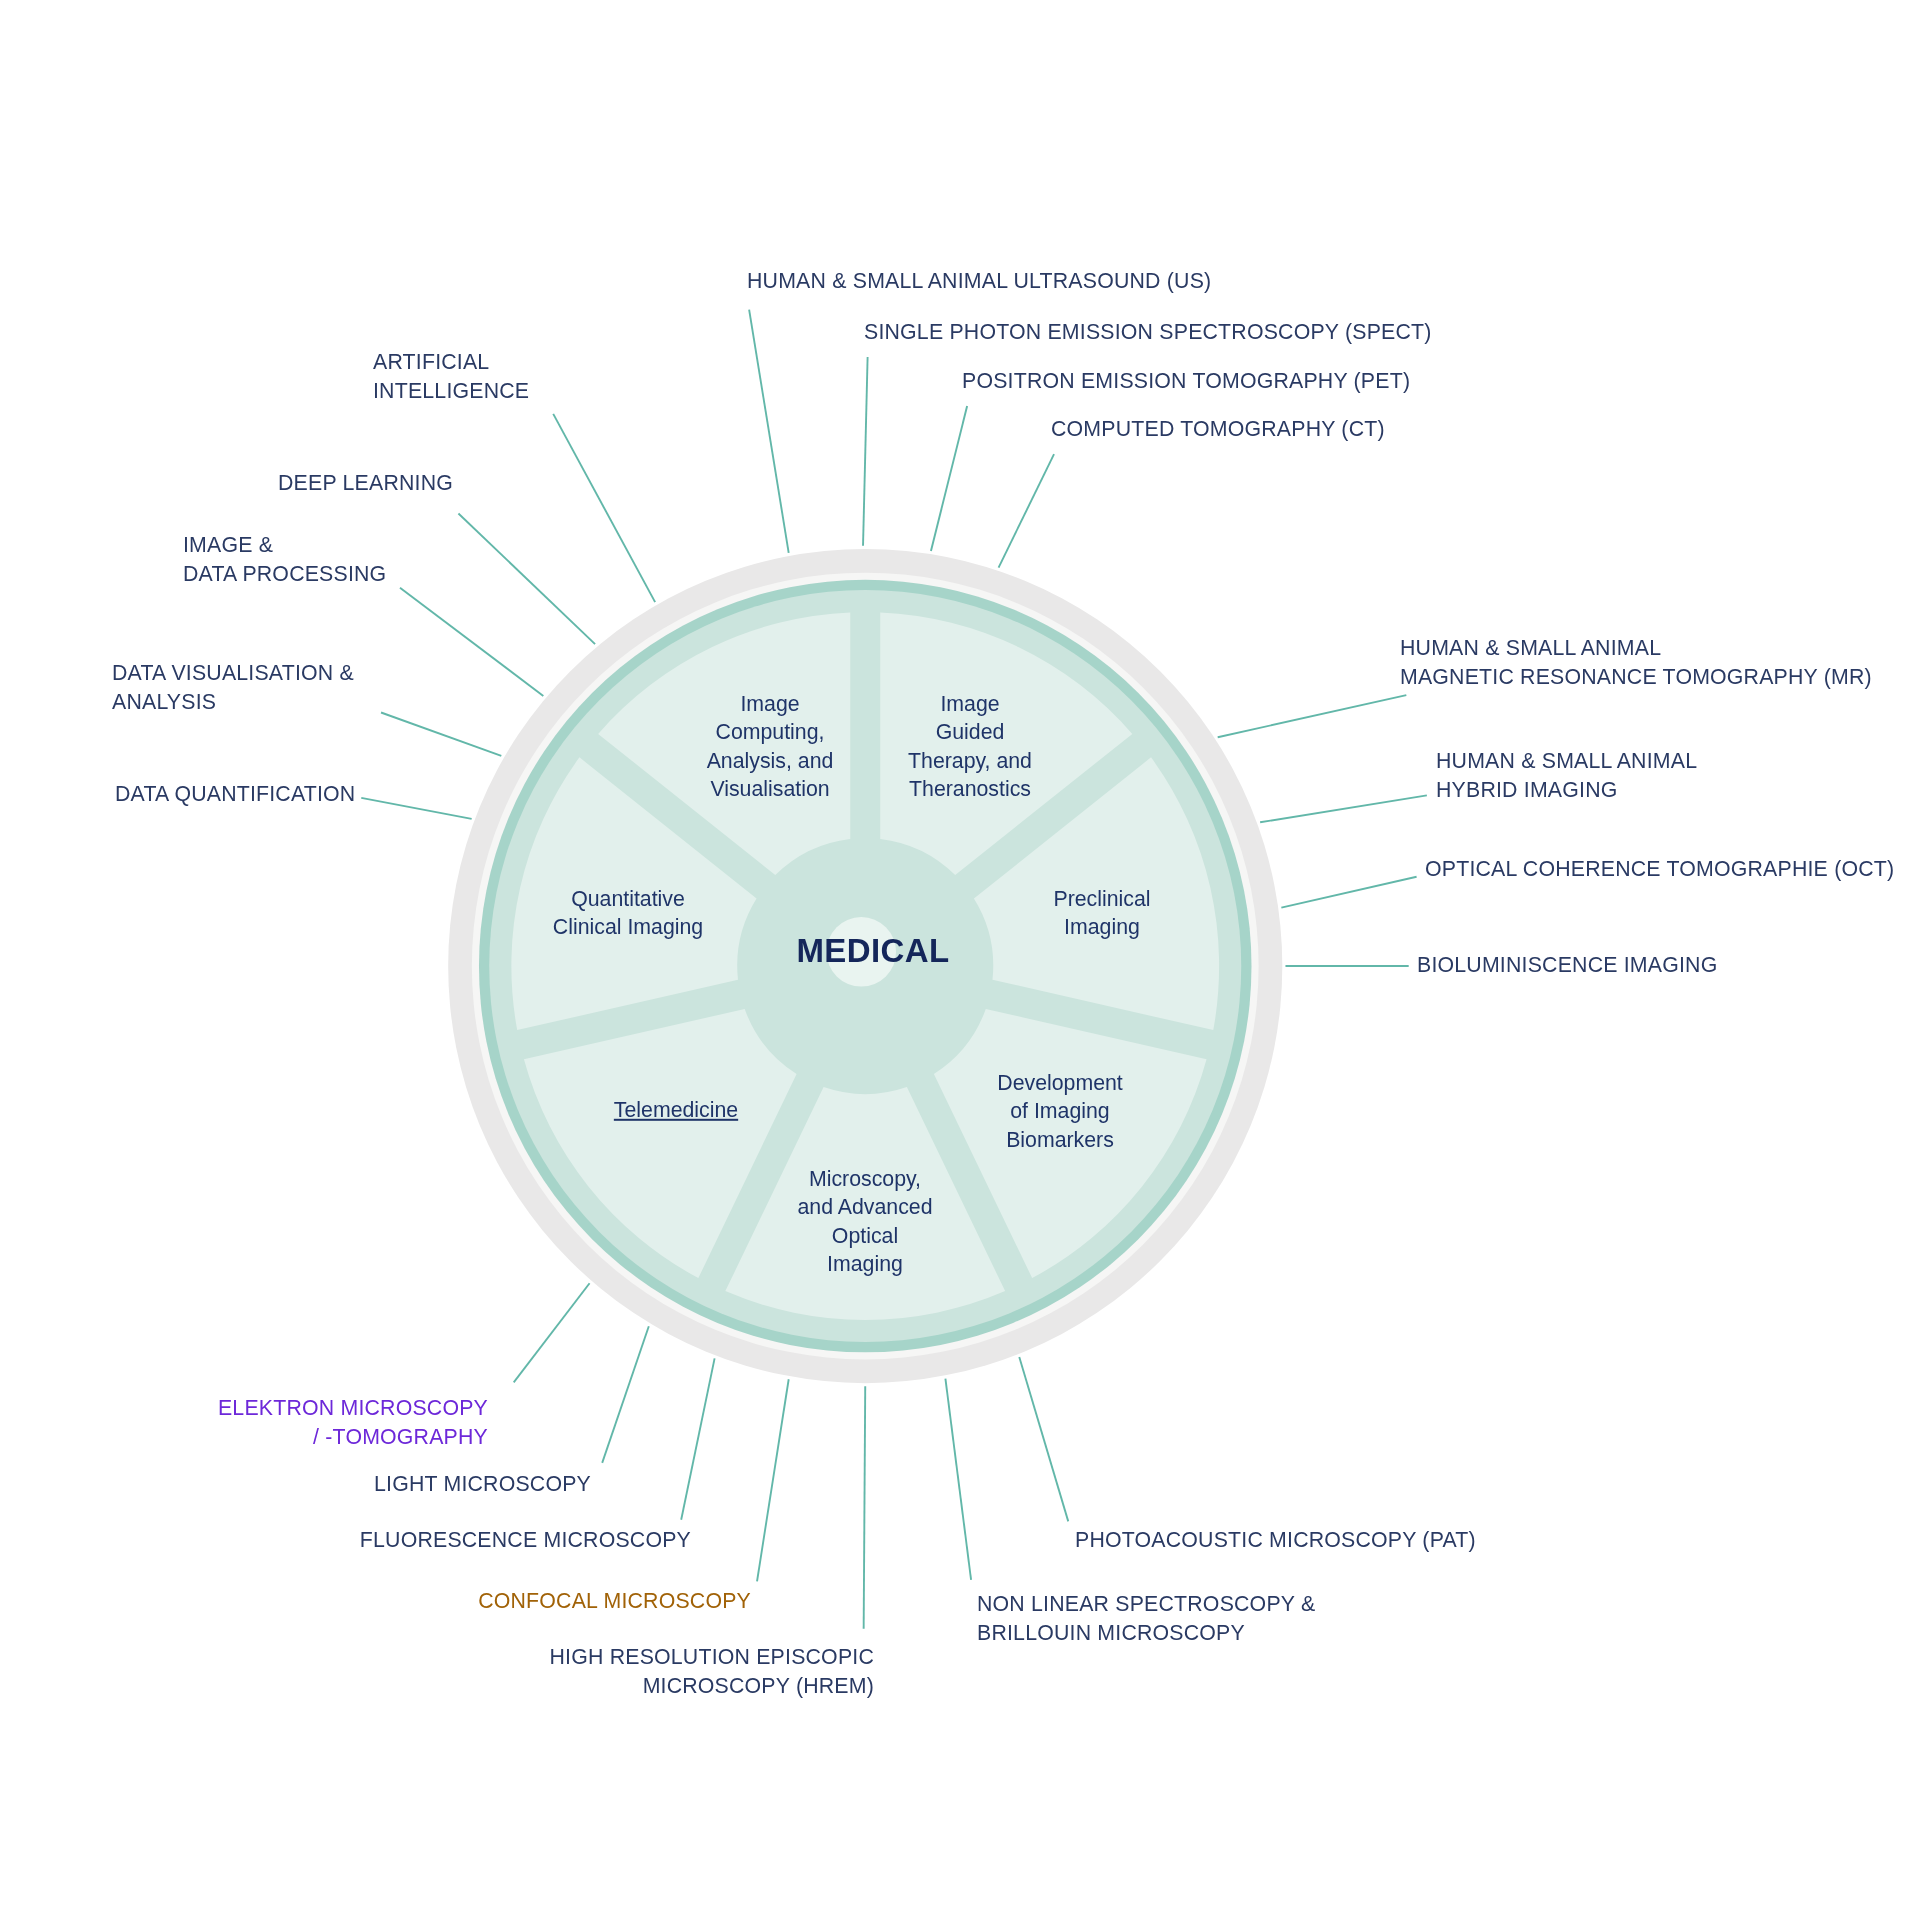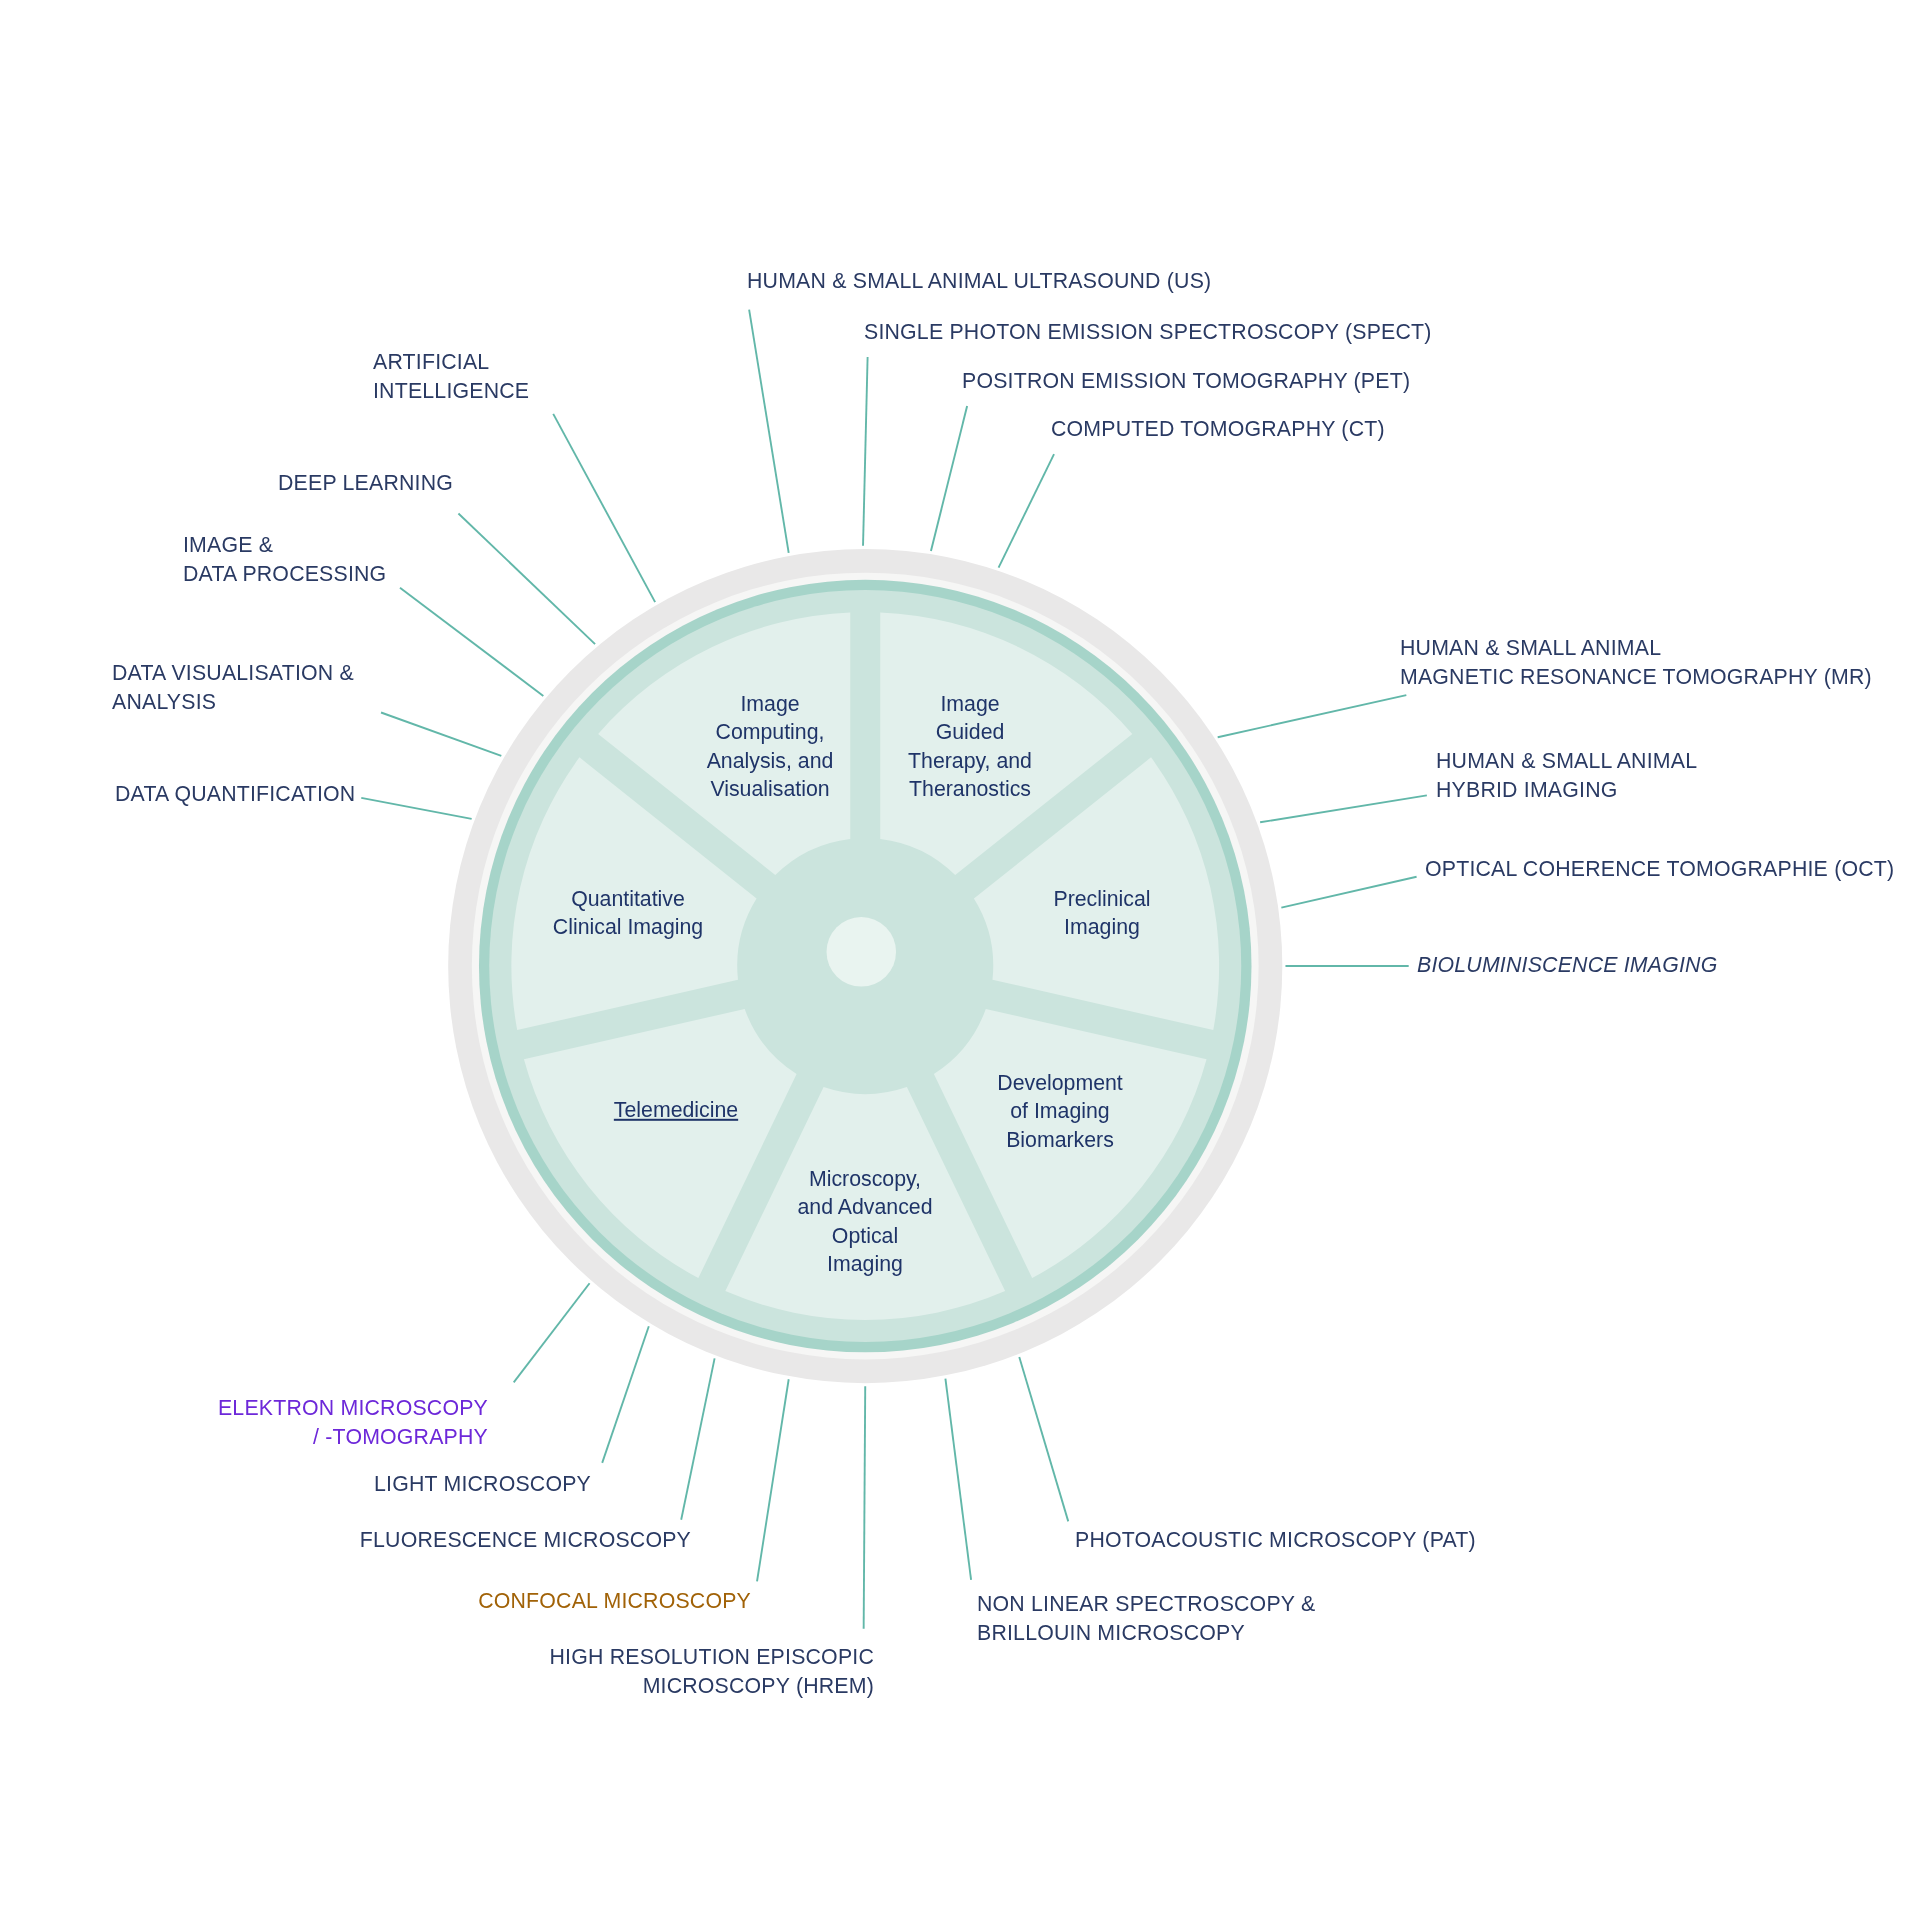--- a/index.html
+++ b/index.html
@@ -55,20 +55,21 @@
       <line x1="821.0" y1="1679.0" x2="762" y2="1852" stroke="#62b7a9" stroke-width="2.4"></line>
       <line x1="746.0" y1="1624.5" x2="650" y2="1750" stroke="#62b7a9" stroke-width="2.4"></line>
       <line x1="596.7" y1="1036.7" x2="457" y2="1010" stroke="#62b7a9" stroke-width="2.4"></line>
       <line x1="634.3" y1="957.0" x2="482" y2="902" stroke="#62b7a9" stroke-width="2.4"></line>
       <line x1="687.5" y1="881.0" x2="506" y2="744" stroke="#62b7a9" stroke-width="2.4"></line>
       <line x1="753.0" y1="815.5" x2="580" y2="650" stroke="#62b7a9" stroke-width="2.4"></line>
       <line x1="829.0" y1="762.3" x2="700" y2="524" stroke="#62b7a9" stroke-width="2.4"></line>
     </svg>
 
   <div class="center-title" style="color: rgb(20, 38, 90);">
+    <div>MEDICAL</div>
   </div>
 
   <div id="wedge-labels">
       <div class="wedge-label" style="left: 770px; top: 747px; color: rgb(31, 52, 104);">
         <div>Image</div>
         <div>Computing,</div>
         <div>Analysis, and</div>
         <div>Visualisation</div>
       </div>
       <div class="wedge-label" style="left: 970px; top: 747px; color: rgb(31, 52, 104);">
@@ -117,21 +118,21 @@
         <div>HUMAN &amp; SMALL ANIMAL</div>
         <div>MAGNETIC RESONANCE TOMOGRAPHY (MR)</div>
       </div>
       <div class="outer-label" style="top: 747px; left: 1436px; text-align: left; color: rgb(42, 58, 99);">
         <div>HUMAN &amp; SMALL ANIMAL</div>
         <div>HYBRID IMAGING</div>
       </div>
       <div class="outer-label" style="top: 855px; left: 1425px; text-align: left; color: rgb(42, 58, 99);">
         <div>OPTICAL COHERENCE TOMOGRAPHIE (OCT)</div>
       </div>
-      <div class="outer-label" style="top: 951px; left: 1417px; text-align: left; color: rgb(42, 58, 99); font-style: italic;">
+      <div class="outer-label" style="top: 951px; left: 1417px; text-align: left; color: rgb(42, 58, 99);">
         <div>BIOLUMINISCENCE IMAGING</div>
       </div>
       <div class="outer-label" style="top: 1526px; left: 1075px; text-align: left; color: rgb(42, 58, 99);">
         <div>PHOTOACOUSTIC MICROSCOPY (PAT)</div>
       </div>
       <div class="outer-label" style="top: 1590px; left: 977px; text-align: left; color: rgb(42, 58, 99);">
         <div>NON LINEAR SPECTROSCOPY &amp;</div>
         <div>BRILLOUIN MICROSCOPY</div>
       </div>
       <div class="outer-label" style="top: 1643px; right: 1050px; text-align: right; color: rgb(42, 58, 99);">

